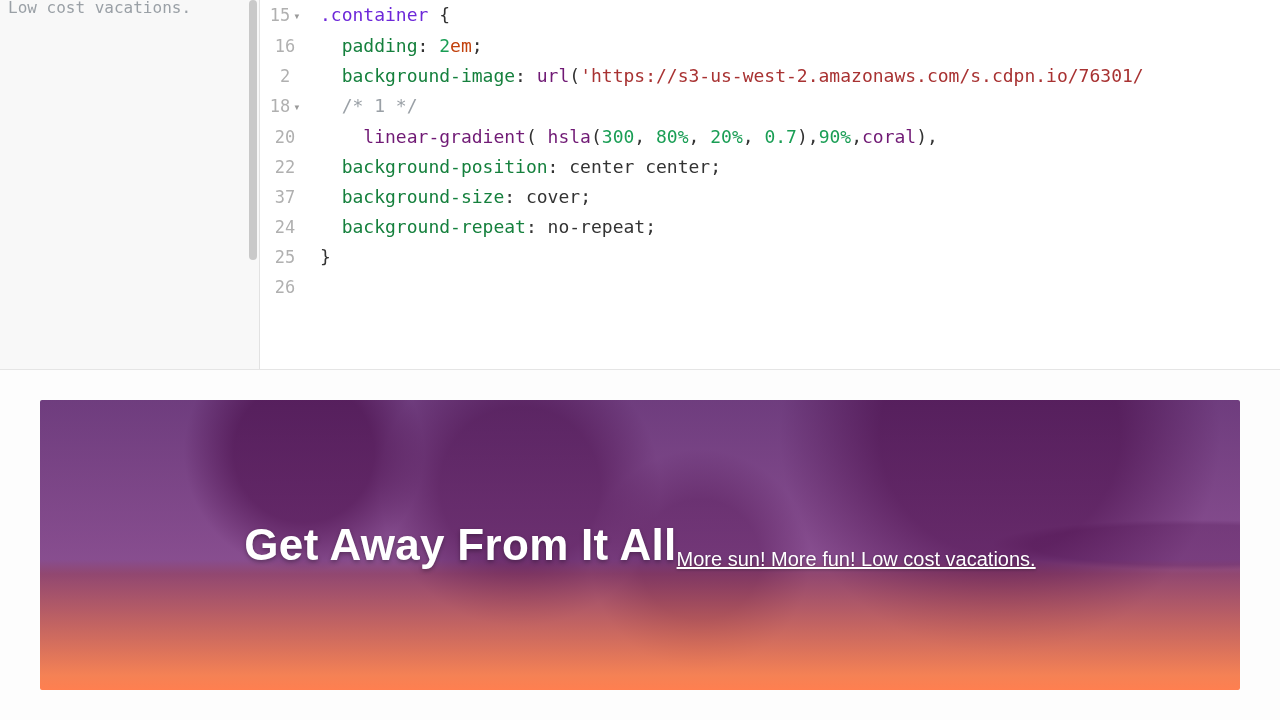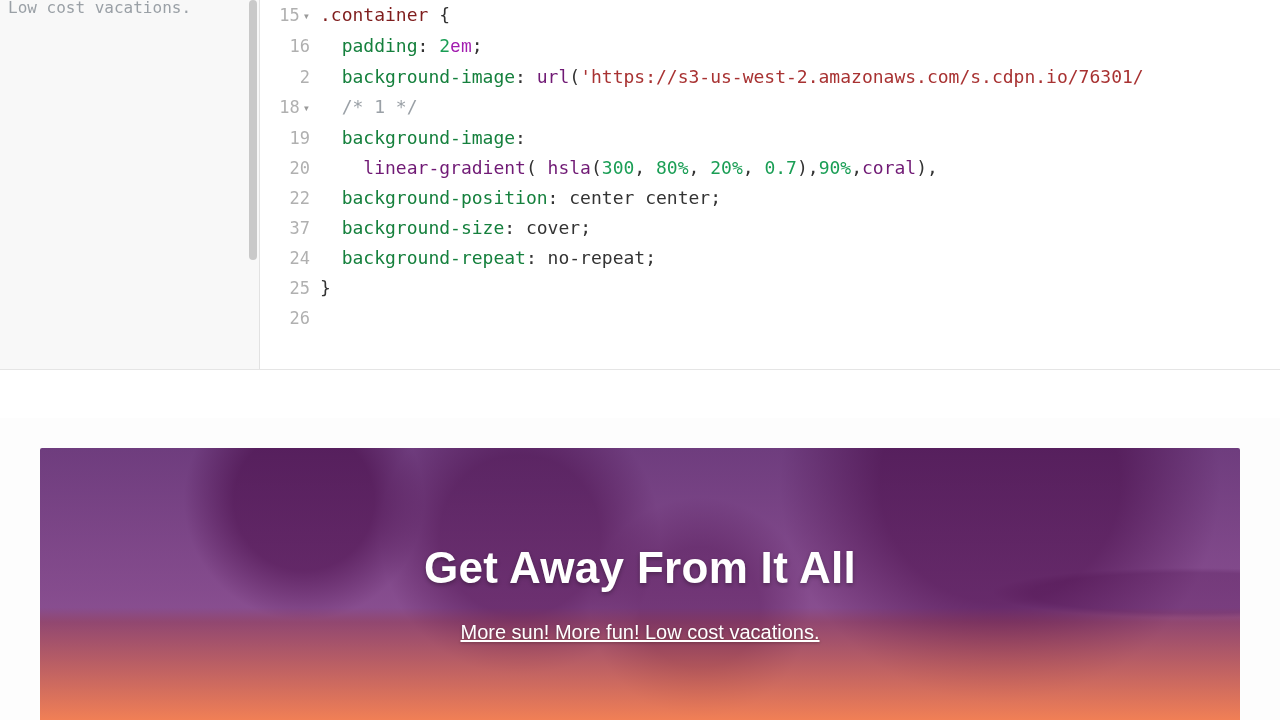--- a/index.html
+++ b/index.html
@@ -1,56 +1,56 @@
 <!DOCTYPE html>
 <html><head>
 <meta charset="utf-8">
 <style>
   * { box-sizing: border-box; margin: 0; padding: 0; }
   html, body { width: 1280px; height: 720px; overflow: hidden; font-family: -apple-system, BlinkMacSystemFont, "Segoe UI", Helvetica, Arial, sans-serif; background:#fff; }
 
-  .app { display:flex; flex-direction:column; width:100%; height:100%;gap:48px; }
+  .app { display:flex; flex-direction:column; width:100%; height:100%; }
   .panes { display:flex; flex:0 0 370px; height:370px; border-bottom:1px solid #e5e5e5; }
   .left-pane { width:260px; flex:0 0 260px; background:#f8f8f8; border-right:1px solid #e2e2e2; position:relative; padding:0 14px 0 8px; color:#9aa0a6; font-family:"SFMono-Regular","Menlo","Consolas",monospace; font-size:16px; overflow:hidden;}
   .left-pane .frag { white-space:nowrap; margin-top:-2px;}
   .left-pane .vscroll { position:absolute; right:2px; top:0; width:8px; height:100%; }
   .left-pane .vscroll .thumb { position:absolute; top:0; width:8px; height:260px; background:#c9c9c9; border-radius:4px;}
 
   .editor { flex:1; background:#fff; font-family:"SFMono-Regular","Menlo","Consolas",monospace; font-size:18px; line-height:30px; overflow:hidden; position:relative;}
   .editor .lines { padding:0 0 0 0;}
   .editor .row { display:flex; align-items:flex-start; }
-  .gutter { width:60px; text-align:right; color:#b0b0b0; padding-right:10px; user-select:none; flex:0 0 60px; font-size:17px;}
+  .gutter { width:60px; text-align:center; color:#b0b0b0; padding-right:10px; user-select:none; flex:0 0 60px; font-size:17px;}
   .gutter .fold { display:inline-block; margin-left:3px; font-size:12px; vertical-align:1px; color:#9a9a9a;}
   .code { white-space:pre; }
 
-  .sel   { color:#7f1d1d; }  
+  .sel   { color:#6d28d9; }  
   .prop  { color:#15803d; }
   .punct { color:#333; }
   .num   { color:#1a9e55; }
-  .unit  { color:#a21caf;font-family:Liberation Mono, monospace;}
+  .unit  { color:#c2410c;}
   .str   { color:#a83232;}
   .fn    { color:#701a75;}
   .comment{ color:#9aa0a6;}
   .plain { color:#333;}
   .val   { color:#701a75;}
 
   .preview-wrap { flex:1; background:#fdfdfd; padding:30px 40px;}
   .preview { width:100%; height:290px; position:relative; border-radius:2px; overflow:hidden;
     background:
       linear-gradient( hsla(300,80%,20%,0.72) 0%, hsla(300,70%,25%,0.70) 55%, rgba(255,127,80,0.88) 95%, coral 100%),
       radial-gradient(circle at 22% 18%, rgba(0,0,0,0.55) 0 70px, transparent 120px),
       radial-gradient(circle at 40% 30%, rgba(0,0,0,0.45) 0 80px, transparent 140px),
       radial-gradient(circle at 55% 55%, rgba(0,0,0,0.35) 0 60px, transparent 110px),
       radial-gradient(circle at 80% 12%, rgba(0,0,0,0.55) 0 120px, transparent 220px),
       radial-gradient(ellipse at 96% 50%, rgba(0,0,0,0.25) 50px 160px, transparent 200px),
       linear-gradient(#9fbfd6,#c7d6e0 55%,#b8a587 60%,#a79275);
     background-position:center center;
     background-size:cover;
     background-repeat:no-repeat;
-    display:flex; flex-direction:column; justify-content:center;
+    display:flex; align-items:center; justify-content:center;
     color:#fff; text-align:center;
   }
   .preview h1 { font-size:44px; font-weight:700; letter-spacing:0.3px; text-shadow:0 2px 4px rgba(0,0,0,0.3);}
   .preview p  { margin-top:28px; font-size:20px; font-weight:400; text-shadow:0 1px 3px rgba(0,0,0,0.3);text-decoration:underline;}
 </style>
 </head>
 <body>
 
 <div class="app">
 
@@ -73,24 +73,20 @@
             <div class="gutter">16</div>
             <div class="code"><span>  </span><span class="prop">padding</span><span class="punct">: </span><span class="num">2</span><span class="unit">em</span><span class="punct">;</span></div>
           </div>
           <div class="row">
             <div class="gutter">2</div>
             <div class="code"><span>  </span><span class="prop">background-image</span><span class="punct">: </span><span class="fn">url</span><span class="punct">(</span><span class="str">'https://s3-us-west-2.amazonaws.com/s.cdpn.io/76301/</span></div>
           </div>
           <div class="row">
             <div class="gutter">18<span class="fold">▾</span></div>
             <div class="code"><span>  </span><span class="comment">/* 1 */</span></div>
-          </div>
-          <div class="row">
-            <div class="gutter">19</div>
-            <div class="code"><span>  </span><span class="prop">background-image</span><span class="punct">:</span></div>
           </div>
           <div class="row">
             <div class="gutter">20</div>
             <div class="code"><span>    </span><span class="fn">linear-gradient</span><span class="punct">( </span><span class="fn">hsla</span><span class="punct">(</span><span class="num">300</span><span class="punct">, </span><span class="num">80%</span><span class="punct">, </span><span class="num">20%</span><span class="punct">, </span><span class="num">0.7</span><span class="punct">)</span><span class="punct">,</span><span class="num">90%</span><span class="punct">,</span><span class="val">coral</span><span class="punct">)</span><span class="punct">,</span></div>
           </div>
           <div class="row">
             <div class="gutter">22</div>
             <div class="code"><span>  </span><span class="prop">background-position</span><span class="punct">: </span><span class="plain">center center</span><span class="punct">;</span></div>
           </div>
           <div class="row">

